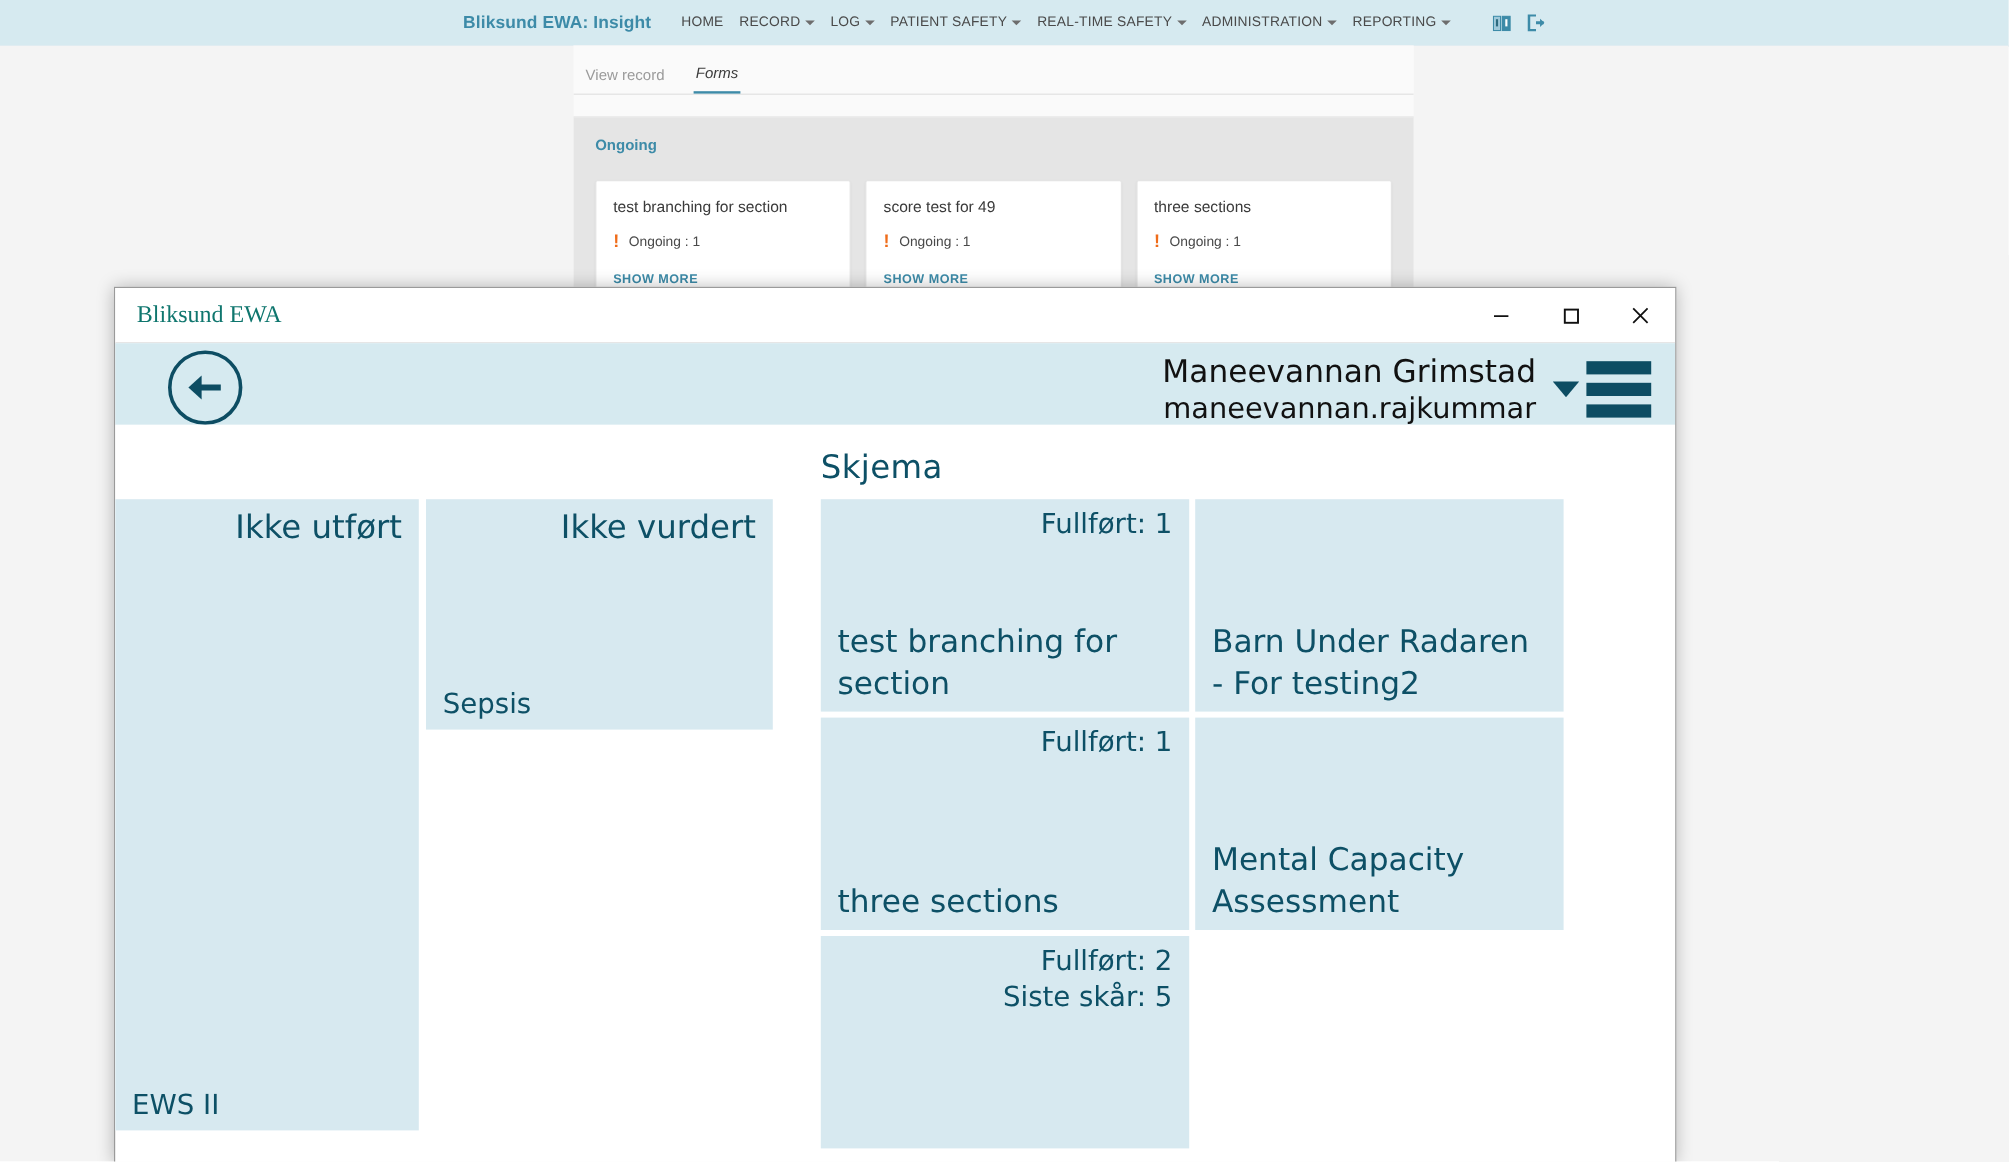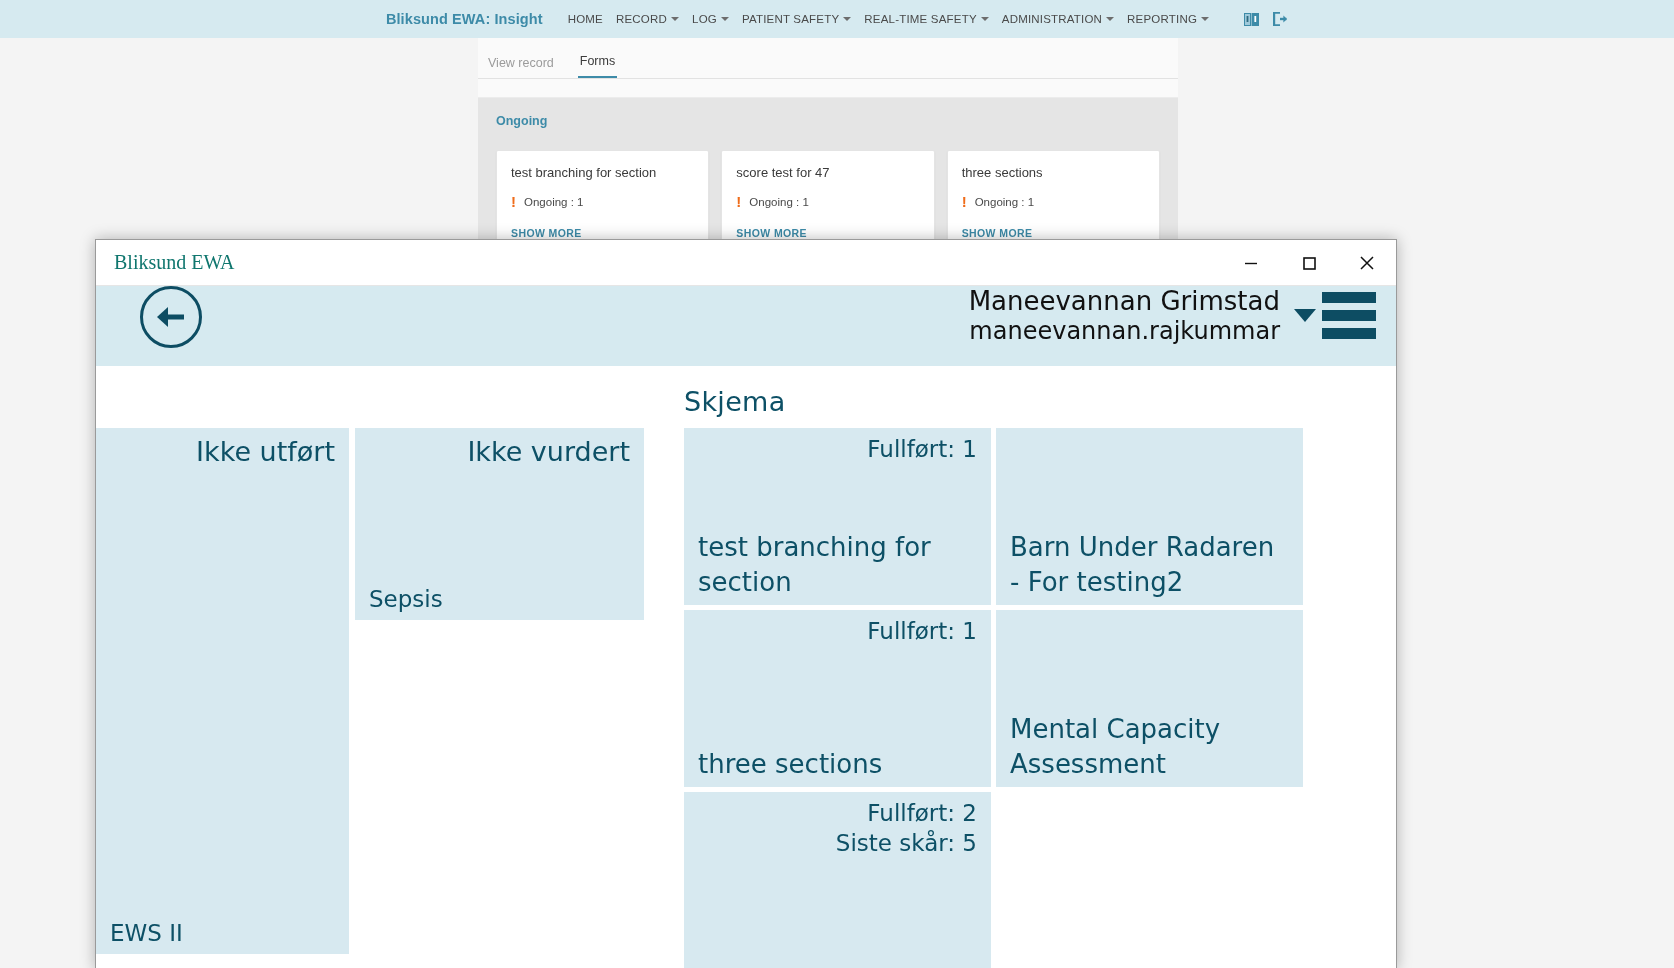--- a/index.html
+++ b/index.html
@@ -100,20 +100,21 @@
     background: #fafafa;
   }
   .tab {
     font-size: 12.5px;
     color: #9b9b9b;
     padding: 4px 2px 8px 2px;
   }
   .tab.active {
     color: #3c3c3c;
     border-bottom: 2.5px solid #3d8ba8;
+    font-style: italic;
   }
   .panel {
     background: #e5e5e5;
     margin: 18px 0 0 0;
     padding: 16px 18px 24px 18px;
     border: 1px solid #ececec;
     border-left: none;
     border-right: none;
   }
   .panel-title {
@@ -193,24 +194,24 @@
   .win-btn {
     width: 58px;
     height: 45px;
     display: flex;
     align-items: center;
     justify-content: center;
   }
   .win-btn svg { display:block; }
 
   .app-header {
-    height: 80px;
+    height: 68px;
     background: #d6eaf0;
     display: flex;
-    align-items: flex-start;
+    align-items: flex-end;
     justify-content: space-between;
     padding: 0 0 0 44px;
   }
   .back-circle {
     width: 56px;
     height: 56px;
     border: 3.5px solid #0d4d63;
     border-radius: 50%;
     display: flex;
     align-items: center;
@@ -379,21 +380,21 @@
             <div class="form-card">
               <div class="form-card-title">test branching for section</div>
               <div class="form-card-status">
                 <span class="bang">!</span>
                 <span>Ongoing : 1</span>
               </div>
               <div class="show-more">SHOW MORE</div>
             </div>
 
             <div class="form-card">
-              <div class="form-card-title">score test for 47</div>
+              <div class="form-card-title">score test for 49</div>
               <div class="form-card-status">
                 <span class="bang">!</span>
                 <span>Ongoing : 1</span>
               </div>
               <div class="show-more">SHOW MORE</div>
             </div>
 
             <div class="form-card">
               <div class="form-card-title">three sections</div>
               <div class="form-card-status">

